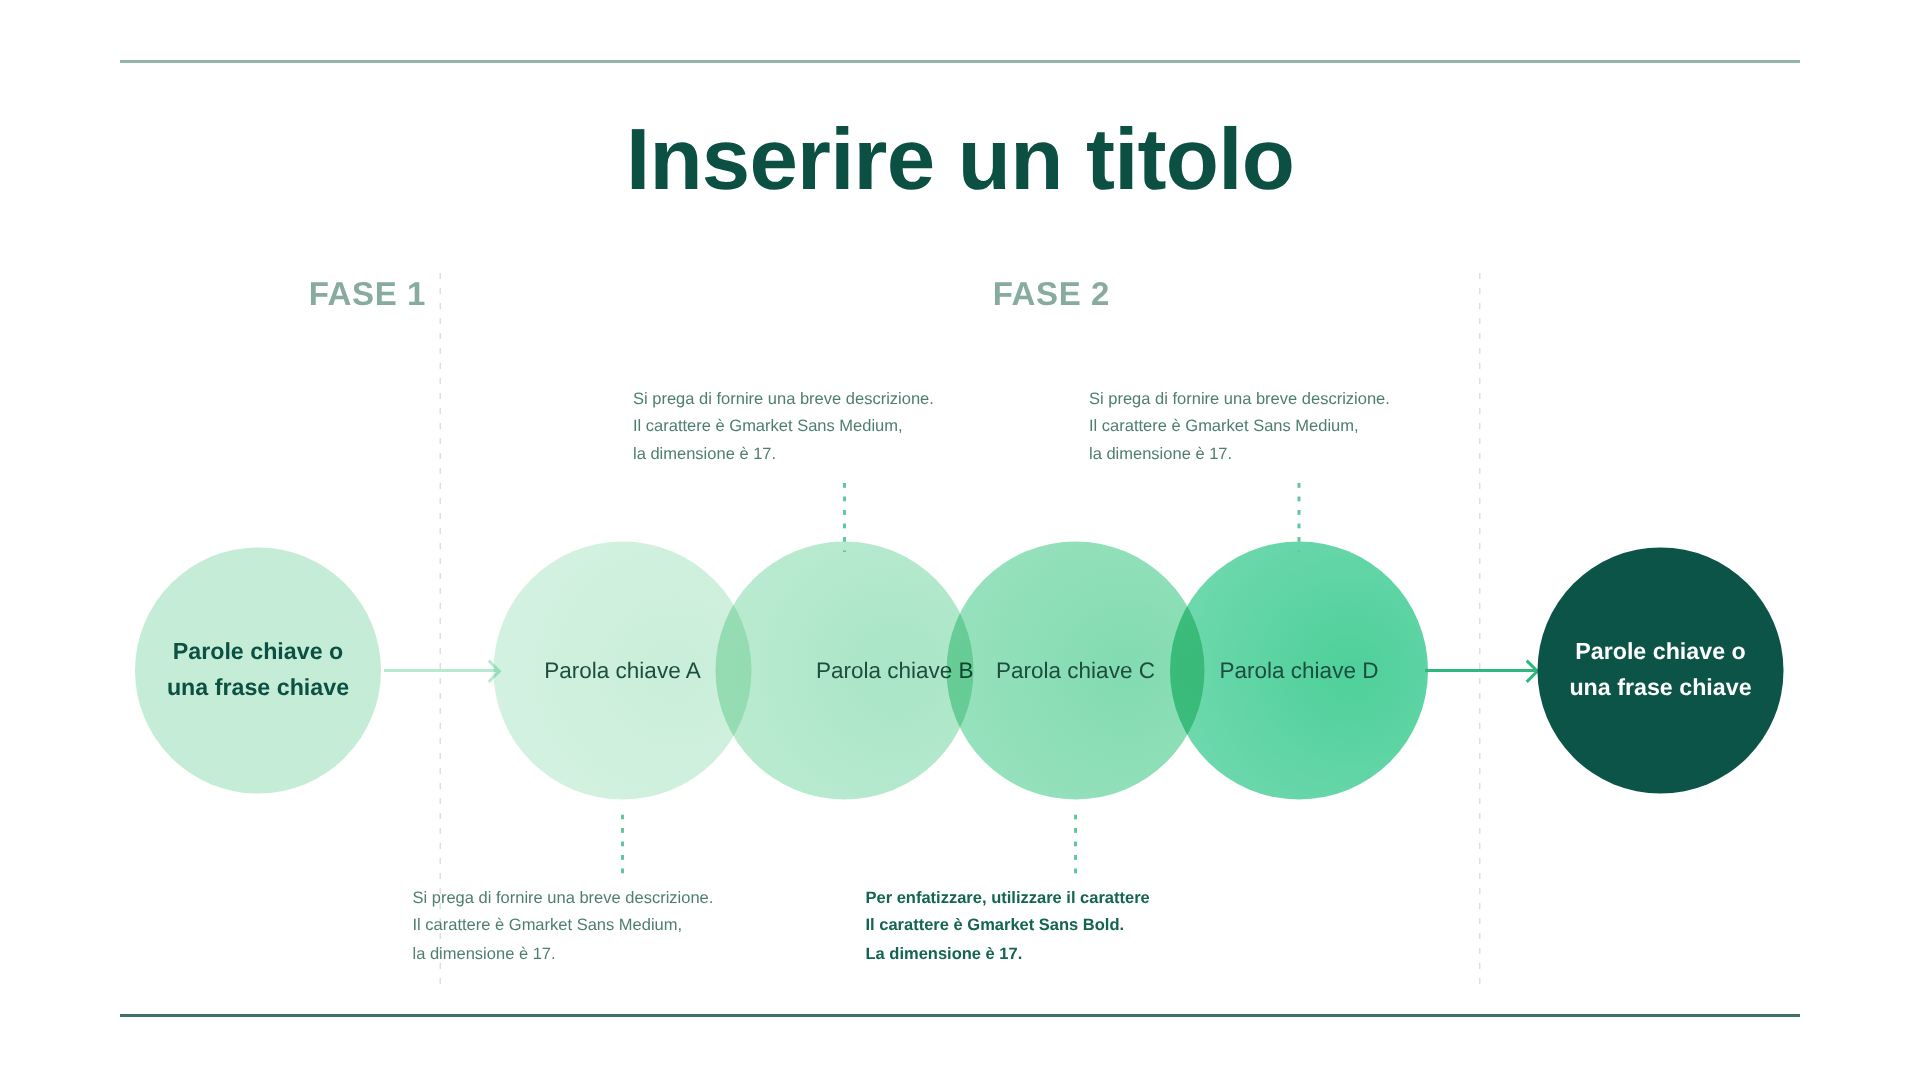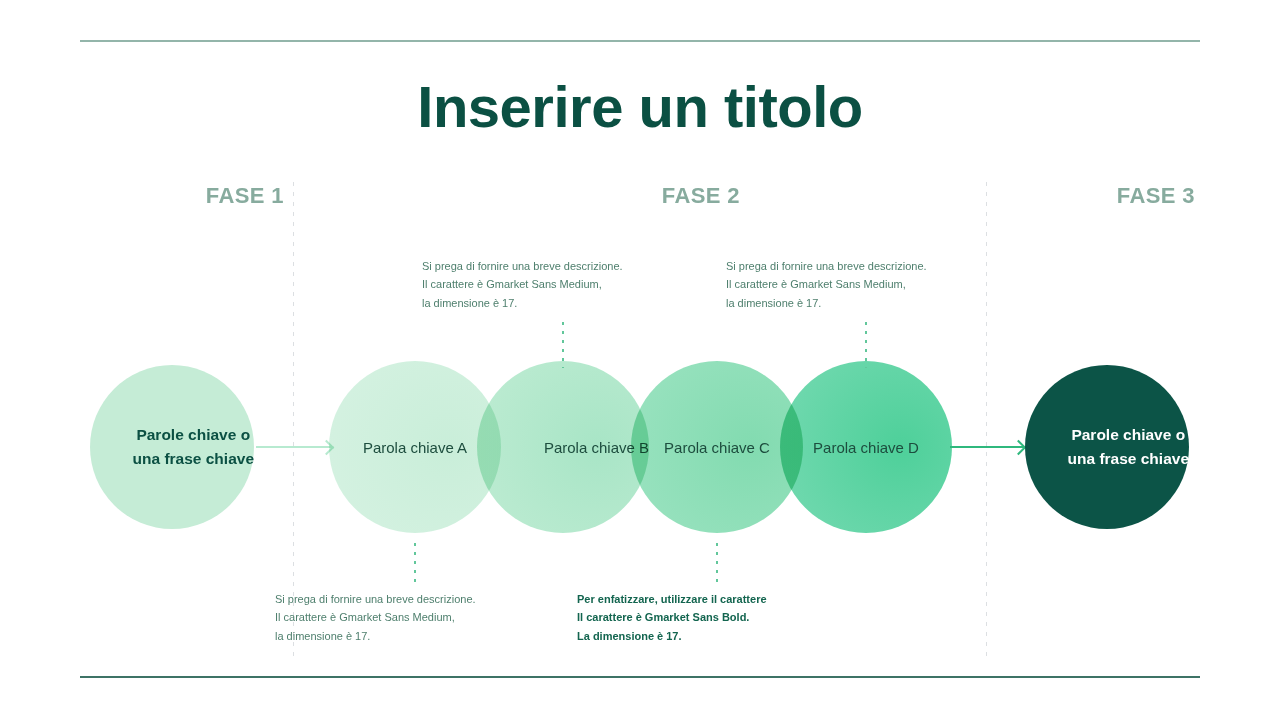--- a/index.html
+++ b/index.html
@@ -87,21 +87,20 @@
     align-items: center;
     justify-content: center;
     text-align: center;
   }
   .circle-end {
     width: 164px;
     height: 164px;
     font-size: 15.5px;
     font-weight: 700;
     line-height: 1.55;
-    justify-content: flex-end;
   }
   .circle-start {
     left: 90px;
     top: 365px;
     background: #c5ecd6;
     color: #0b5043;
   }
   .circle-finish {
     left: 1025px;
     top: 365px;
@@ -184,21 +183,20 @@
   <div class="rule-top"></div>
   <div class="rule-bottom"></div>
 
   <div class="title">Inserire un titolo</div>
 
   <div class="divider divider-1"></div>
   <div class="divider divider-2"></div>
 
   <div class="phase-label phase-1">FASE 1</div>
   <div class="phase-label phase-2">FASE 2</div>
-  <div class="phase-label phase-3">FASE 3</div>
 
   <div class="circle circle-end circle-start">
     <div>
       <div>Parole chiave o</div>
       <div>una frase chiave</div>
     </div>
   </div>
 
   <div class="arrow arrow-left"></div>
 

